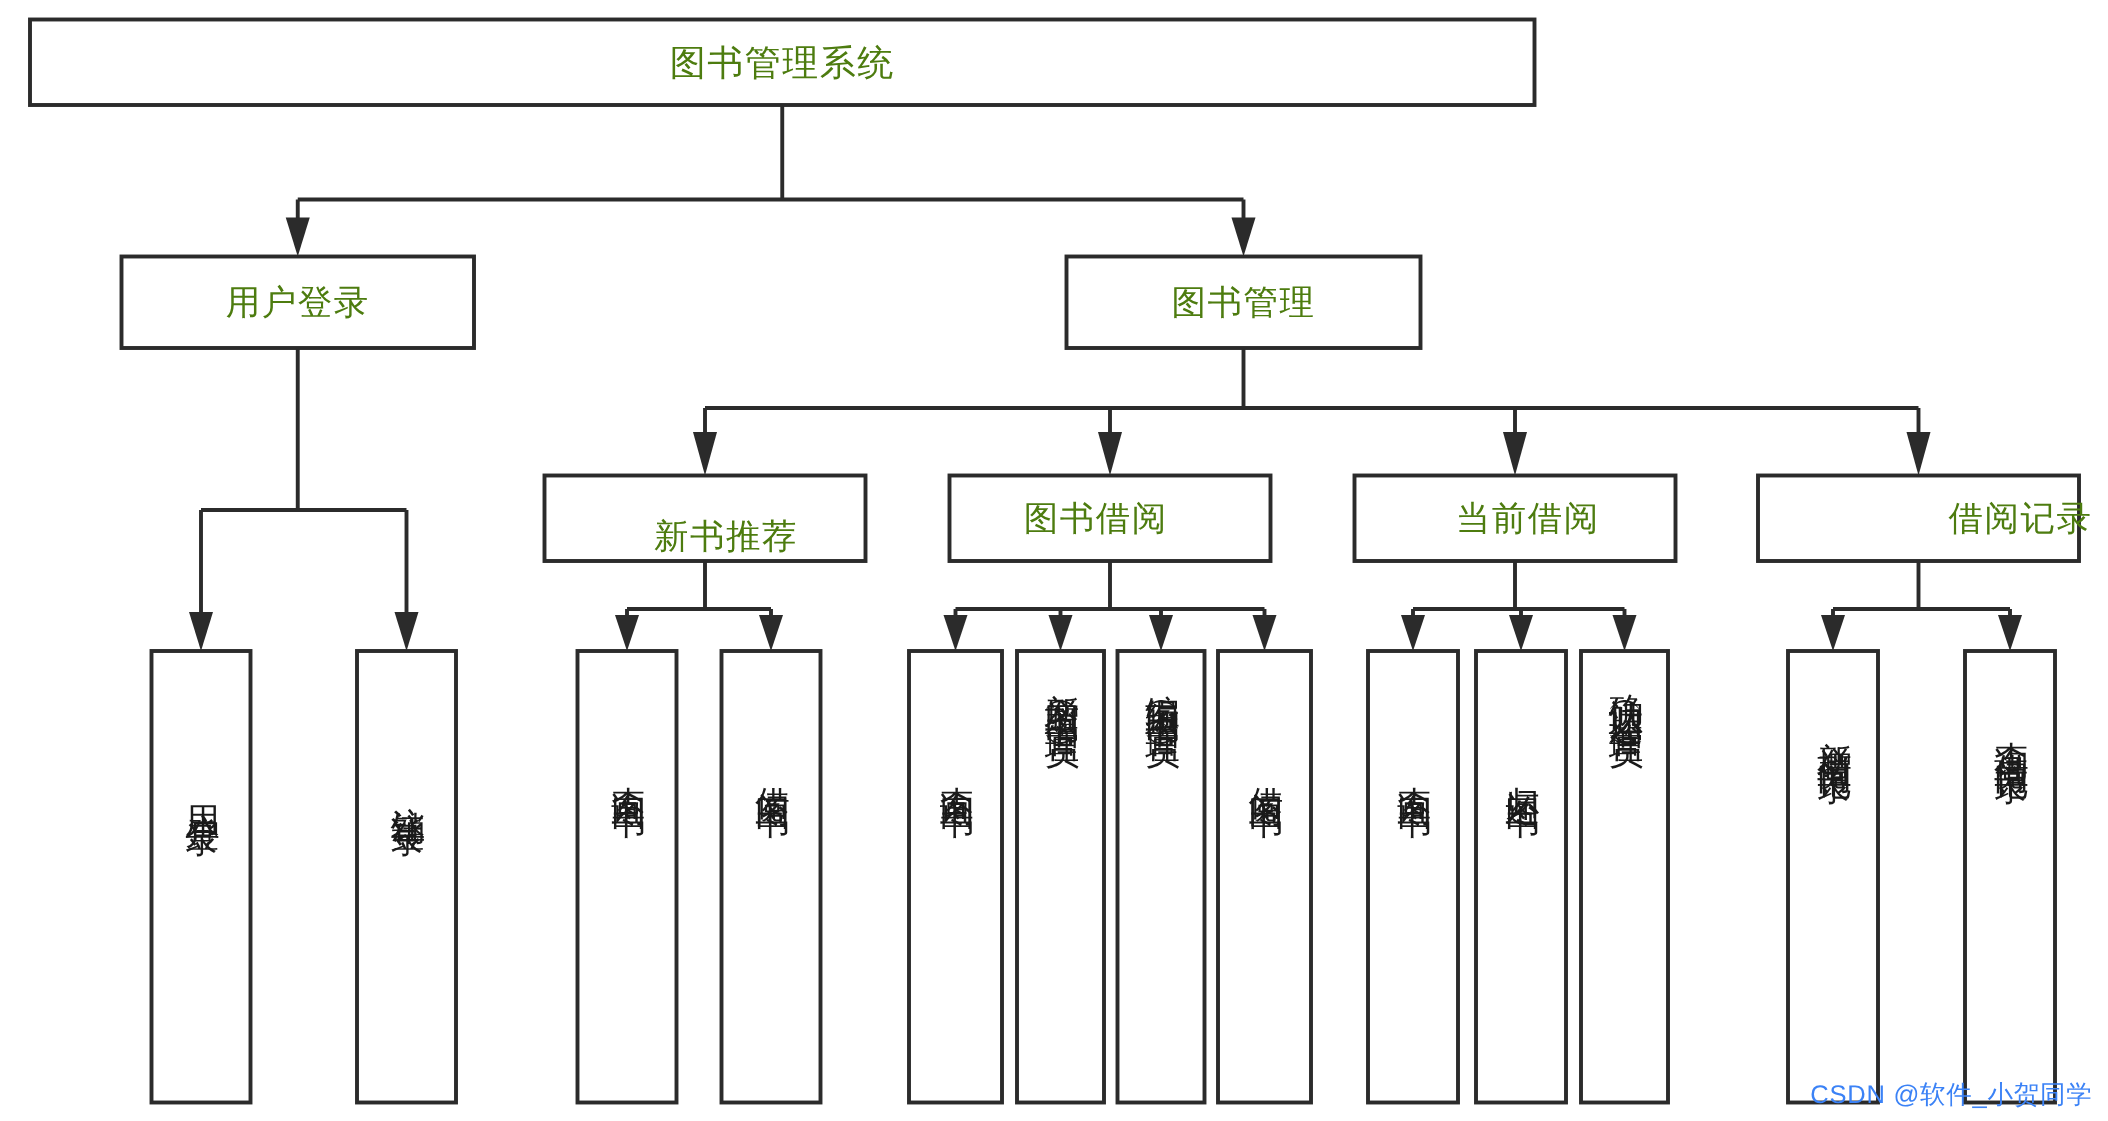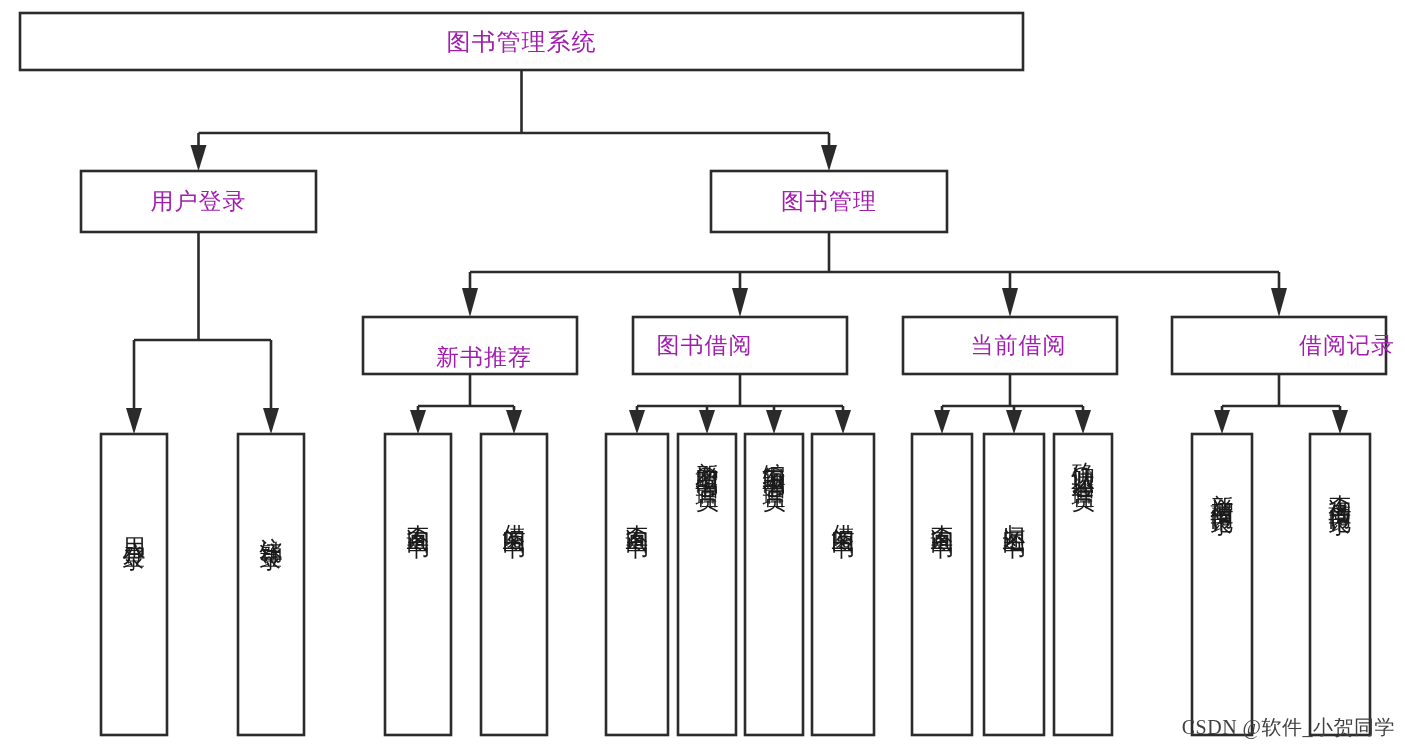--- a/index.html
+++ b/index.html
@@ -62,34 +62,34 @@
   .hlabel-wrap {
     position: absolute;
     display: flex;
     align-items: center;
     justify-content: center;
     pointer-events: none;
   }
   .hlabel-text {
     font-family: Liberation Sans, sans-serif;
     font-size: 23px;
-    color: #a21caf;
+    color: #4d7c0f;
     white-space: nowrap;
     letter-spacing: 1px;
   }
   .title-text {
     font-size: 24px;
   }
   #watermark {
     position: absolute;
     right: 10px;
     bottom: 6px;
-    font-family: Liberation Serif, serif;
-    font-size: 20px;
-    color: #404040;
+    font-family: Liberation Sans, sans-serif;
+    font-size: 17px;
+    color: #3b82f6;
     letter-spacing: 0.5px;
     white-space: nowrap;
     pointer-events: none;
   }
 </style>
 </head>
 <body>
 
 <div id="diagram-root">
 
@@ -196,21 +196,21 @@
   </div>
   <div class="hlabel-wrap" style="left:81px; top:171px; width:235px; height:61px;">
     <span class="hlabel-text">用户登录</span>
   </div>
   <div class="hlabel-wrap" style="left:711px; top:171px; width:236px; height:61px;border-radius:25px;">
     <span class="hlabel-text">图书管理</span>
   </div>
   <div class="hlabel-wrap" style="left:363px; top:329px; width:242px; height:57px;">
     <span class="hlabel-text">新书推荐</span>
   </div>
-  <div class="hlabel-wrap" style="left:607px; top:317px; width:195px; height:57px;">
+  <div class="hlabel-wrap" style="left:633px; top:317px; width:195px; height:57px;">
     <span class="hlabel-text">图书借阅</span>
   </div>
   <div class="hlabel-wrap" style="left:903px; top:317px; width:231px; height:57px;">
     <span class="hlabel-text">当前借阅</span>
   </div>
   <div class="hlabel-wrap" style="left:1240px; top:317px; width:214px; height:57px;">
     <span class="hlabel-text">借阅记录</span>
   </div>
 
   <div class="vlabel-wrap" style="left:101px; top:434px; width:66px; height:301px; padding-top:85px;">

